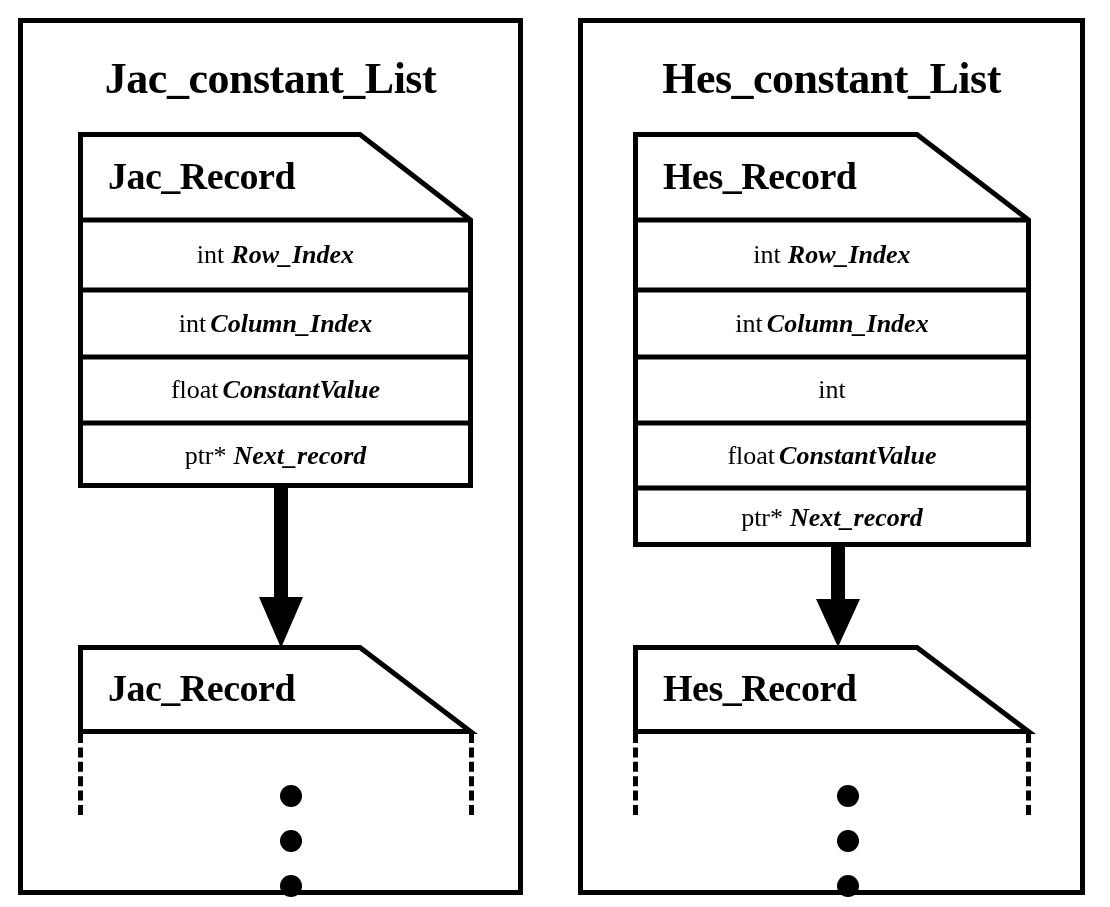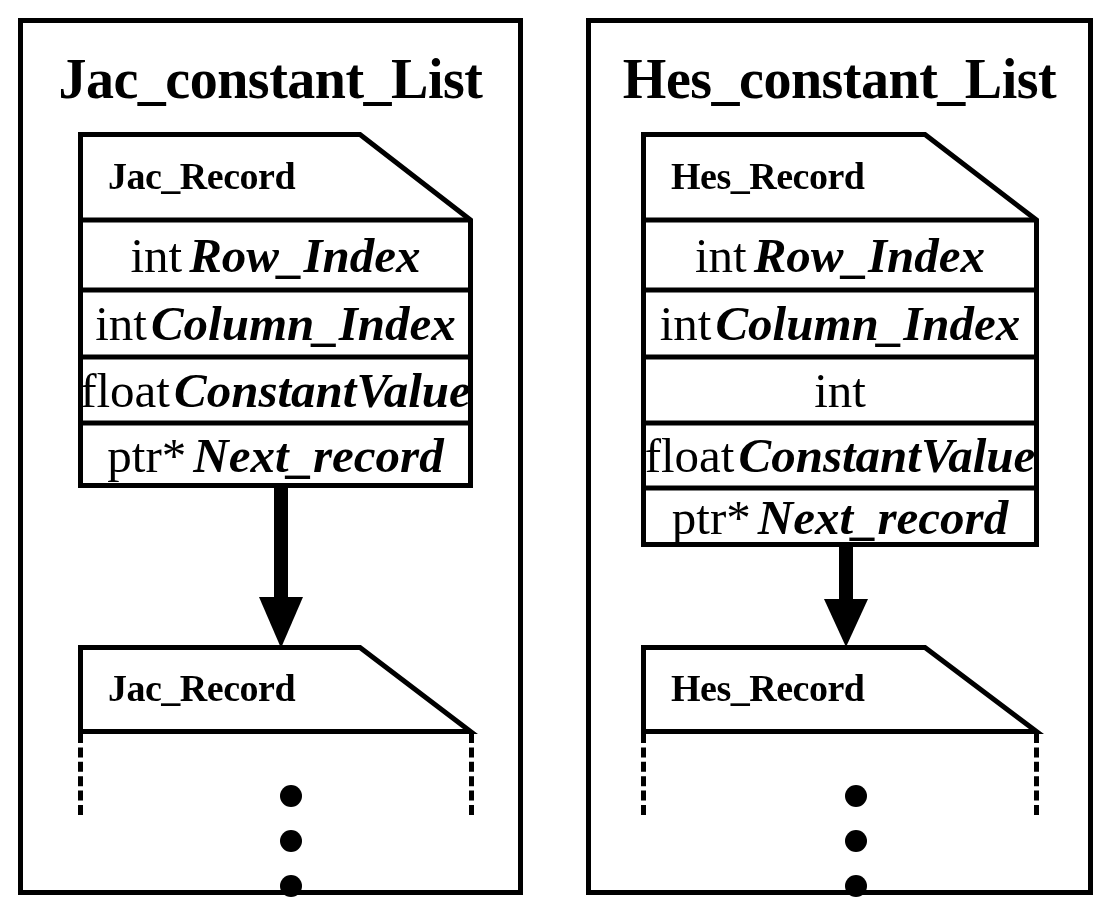--- a/index.html
+++ b/index.html
@@ -25,21 +25,21 @@
     border: 5px solid #000;
     box-sizing: border-box;
     background: #fff;
   }
   .panel-title {
     position: absolute;
     left: 0;
     right: 0;
     text-align: center;
     font-weight: bold;
-    font-size: 56px;
+    font-size: 44px;
     line-height: 52px;
     letter-spacing: -0.5px;
     white-space: nowrap;
   }
   
   .record {
     position: absolute;
     box-sizing: border-box;
   }
   .record-shape {
@@ -63,21 +63,21 @@
     white-space: nowrap;
   }
   .rec-title {
     font-weight: bold;
     font-size: 38px;
     letter-spacing: -0.5px;
     justify-content: flex-start;
     padding-left: 30px;
   }
   .rec-field {
-    font-size: 49px;
+    font-size: 26px;
   }
   .rec-field .kw {
     font-style: normal;
     font-family: "Liberation Serif", "DejaVu Serif", serif;
   }
   .rec-field .nm {
     font-style: italic;
     font-family: "Liberation Serif", "DejaVu Serif", serif;
     margin-left: 7px;
     font-weight: bold;
@@ -168,21 +168,21 @@
     <div class="dash-v" style="left:55px; top:710px; height:82px;"></div>
     <div class="dash-v" style="left:446px; top:710px; height:82px;"></div>
 
     <div class="dots" style="left:248px; top:762px; width:40px;">
       <div class="dot"></div>
       <div class="dot" style="margin-top:23px;"></div>
       <div class="dot" style="margin-top:23px;"></div>
     </div>
   </div>
 
-  <div class="panel" style="left:578px; top:18px; width:507px; height:877px;margin-left:8px;">
+  <div class="panel" style="left:578px; top:18px; width:507px; height:877px;">
 
     <div class="panel-title" style="top:30px;">Hes_constant_List</div>
 
     <div class="record" style="left:50px; top:109px; width:398px; height:415px;">
       <svg class="record-shape" viewBox="0 0 398 415" preserveAspectRatio="none">
         <path d="M2.5,2.5 L284,2.5 L395.5,88 L395.5,412.5 L2.5,412.5 Z" fill="#ffffff" stroke="#000000" stroke-width="5"></path>
         <line x1="2.5" y1="88" x2="395.5" y2="88" stroke="#000000" stroke-width="5"></line>
         <line x1="2.5" y1="158" x2="395.5" y2="158" stroke="#000000" stroke-width="5"></line>
         <line x1="2.5" y1="225" x2="395.5" y2="225" stroke="#000000" stroke-width="5"></line>
         <line x1="2.5" y1="291" x2="395.5" y2="291" stroke="#000000" stroke-width="5"></line>

